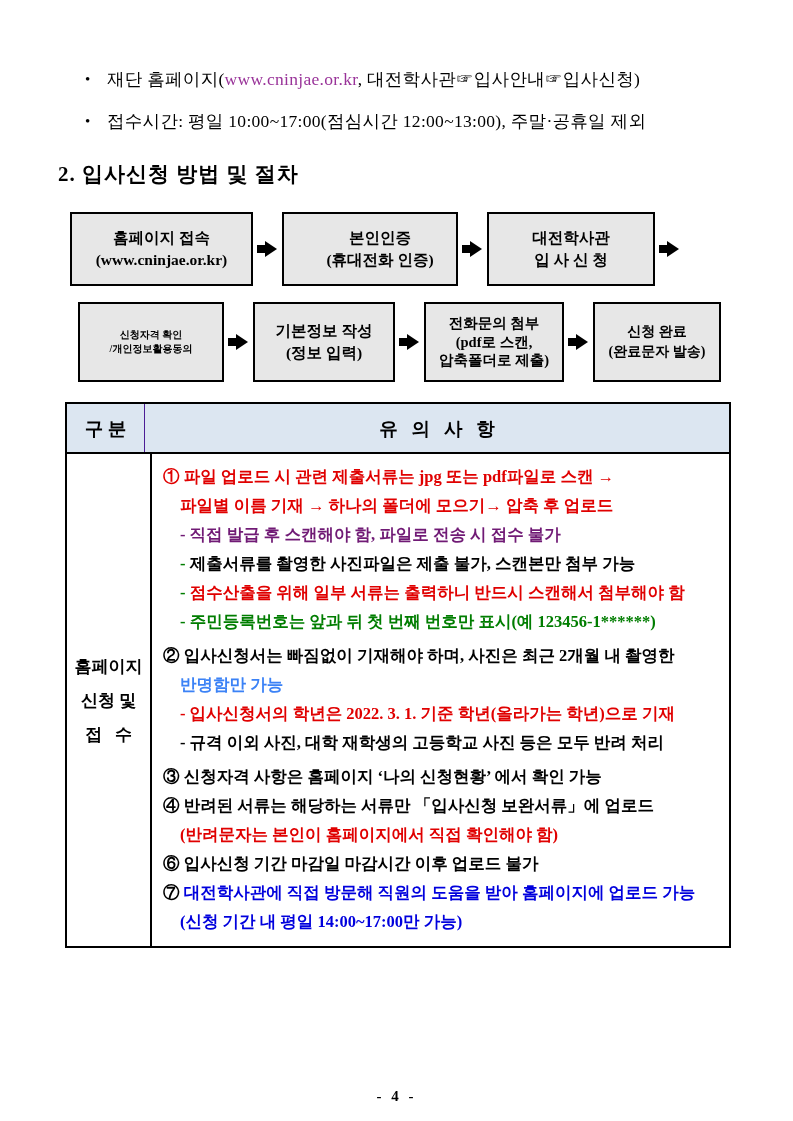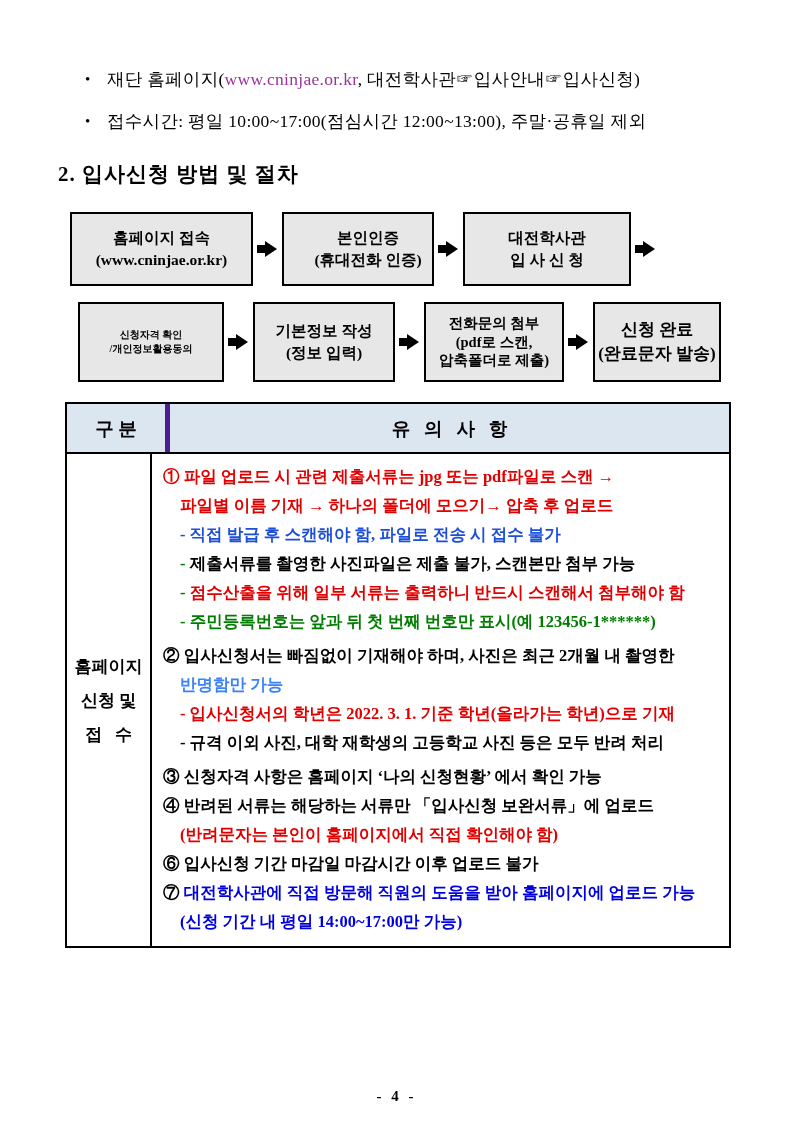--- a/index.html
+++ b/index.html
@@ -26,35 +26,35 @@
   .flow-row { display:flex; align-items:center; }
   .flow-row-1 { margin:24px 0 0 70px; height:74px; }
   .flow-row-2 { margin:16px 0 0 78px; height:80px; }
   .flow-box {
     background:#e7e7e7; border:2px solid #000;
     display:flex; flex-direction:column; justify-content:center;
     text-align:center; font-weight:bold; font-size:15.5px; line-height:1.4;
     height:100%; white-space:nowrap; overflow:hidden;
   }
   .flow-row-1 > .flow-box:nth-child(1){ width:183px; }
-  .flow-row-1 > .flow-box:nth-child(3){ width:152px;padding-left:20px; }
+  .flow-row-1 > .flow-box:nth-child(3){ width:176px;padding-left:20px; }
   .flow-row-1 > .flow-box:nth-child(5){ width:168px; }
   .flow-row-2 > .flow-box:nth-child(1){ width:146px; font-size:10px; }
   .flow-row-2 > .flow-box:nth-child(3){ width:142px; }
   .flow-row-2 > .flow-box:nth-child(5){ width:140px; font-size:14.5px; line-height:1.3; }
-  .flow-row-2 > .flow-box:nth-child(7){ width:128px; font-size:17px; }
+  .flow-row-2 > .flow-box:nth-child(7){ width:128px; font-size:14px; }
   .flow-arrow { width:21px; height:16px; position:relative; margin:0 4px; flex:0 0 auto; }
   .flow-arrow::before { content:""; position:absolute; left:0; top:4px; width:8px; height:8px; background:#000; }
   .flow-arrow::after  { content:""; position:absolute; left:8px; top:0;
     border-top:8px solid transparent; border-bottom:8px solid transparent; border-left:12px solid #000; }
 
   
   .notice-table { margin:20px 0 0 65px; width:666px; border:2px solid #000; }
   .nt-header { display:flex; background:#dce6f1; border-bottom:2px solid #000; height:50px; }
-  .nt-h1 { width:103px; border-right:5px solid #4c1d95; display:flex; align-items:center; justify-content:center;
+  .nt-h1 { width:78px; border-right:1px solid #4c1d95; display:flex; align-items:center; justify-content:center;
            font-weight:bold; font-size:18.5px; white-space:pre; }
   .nt-h2 { flex:1; display:flex; align-items:center; justify-content:center;
            font-weight:bold; font-size:18.5px; white-space:pre; }
   .nt-body { display:flex; }
   .nt-label { width:85px; border-right:2px solid #000; display:flex; flex-direction:column;
               justify-content:center; align-items:center; gap:11px;
               font-weight:bold; font-size:17px; white-space:pre; }
   .nt-content { flex:1; padding:8px 2px 10px 8px; overflow:hidden; }
   .nt-line { font-weight:bold; font-size:16.5px; line-height:29px; white-space:nowrap; }
   .indent-0 { padding-left:3px; }
@@ -126,21 +126,21 @@
   <div class="notice-table">
     <div class="nt-header">
       <div class="nt-h1">구 분</div>
       <div class="nt-h2">유   의   사   항</div>
     </div>
     <div class="nt-body">
       <div class="nt-label" id="nt-label"><div>홈페이지</div><div>신청 및</div><div>접   수</div></div>
       <div class="nt-content" id="nt-content">
           <div class="nt-line indent-0"><span style="color: rgb(224, 0, 0);">① 파일 업로드 시 관련 제출서류는 jpg 또는 pdf파일로 스캔 →</span></div>
           <div class="nt-line indent-1"><span style="color: rgb(224, 0, 0);">파일별 이름 기재 → 하나의 폴더에 모으기→ 압축 후 업로드</span></div>
-          <div class="nt-line indent-1"><span style="color: #1d4ed8;">- 직접 발급 후 스캔해야 함, 파일로 전송 시 접수 불가</span></div>
+          <div class="nt-line indent-1"><span style="color: #701a75;">- 직접 발급 후 스캔해야 함, 파일로 전송 시 접수 불가</span></div>
           <div class="nt-line indent-1"><span style="color: rgb(0, 125, 0);">- </span><span style="color: rgb(0, 0, 0); font-family: Liberation Serif, serif;">제출서류를  촬영한 사진파일은 제출 불가, 스캔본만 첨부 가능</span></div>
           <div class="nt-line indent-1"><span style="color: rgb(0, 125, 0);">- </span><span style="color: rgb(224, 0, 0);">점수산출을 위해 일부 서류는 출력하니 반드시 스캔해서 첨부해야 함</span></div>
           <div class="nt-line indent-1"><span style="color: rgb(0, 125, 0);">- </span><span style="color: rgb(0, 125, 0);">주민등록번호는 앞과 뒤 첫 번째 번호만 표시(예 123456-1******)</span></div>
           <div class="nt-line indent-0 gap"><span style="color: rgb(0, 0, 0);">② 입사신청서는 빠짐없이 기재해야 하며, 사진은 최근 2개월 내 촬영한</span></div>
           <div class="nt-line indent-1"><span style="color: #3b82f6;">반명함만 가능</span></div>
           <div class="nt-line indent-1"><span style="color: rgb(224, 0, 0);">- 입사신청서의 학년은 2022. 3. 1. 기준 학년(올라가는 학년)으로 기재</span></div>
           <div class="nt-line indent-1"><span style="color: rgb(0, 0, 0);">- 규격 이외 사진, 대학 재학생의 고등학교 사진 등은 모두 반려 처리</span></div>
           <div class="nt-line indent-0 gap"><span style="color: rgb(0, 0, 0);">③ 신청자격 사항은 홈페이지 ‘나의 신청현황’ 에서 확인 가능</span></div>
           <div class="nt-line indent-0"><span style="color: rgb(0, 0, 0);">④ 반려된 서류는 해당하는 서류만 「입사신청 보완서류」에 업로드</span></div>
           <div class="nt-line indent-1"><span style="color: rgb(224, 0, 0);">(반려문자는 본인이 홈페이지에서 직접 확인해야 함)</span></div>

